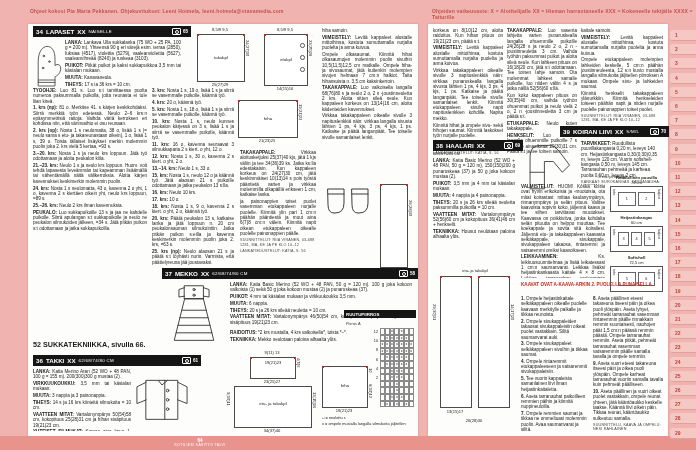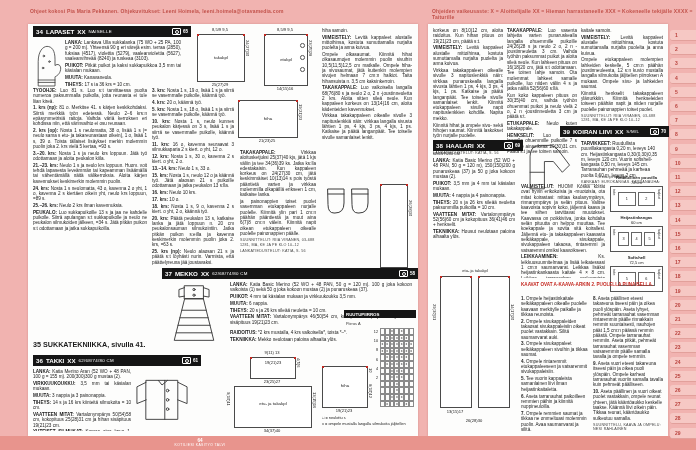--- a/index.html
+++ b/index.html
@@ -173,21 +173,21 @@
         <line class="sk" x1="28" y1="8" x2="44" y2="8"></line>
       </svg>
     </div>
     <div class="schbox" style="left:352px;top:160px;width:26px;height:82px;">
       <div class="rd" style="left:-1px;top:-1px;"></div>
         <div class="rd" style="right:-1px;top:-1px;"></div>
     </div>
     <div class="vdim" style="left:380px;top:176px;">26(28)30</div>
     <div class="dim" style="left:348px;top:245px;width:34px;">12(13)14</div>
 
-    <div class="h35" style="left:5px;top:316px;">35 SUKKATEKNIIKKA, sivulla 41.</div>
+    <div class="h35" style="left:5px;top:316px;">52 SUKKATEKNIIKKA, sivulla 66.</div>
 
     <div class="secbar" style="left:5px;top:331px;width:162px;">
       <span>36</span>
       <span>TAKKI</span>
       <span>XX</span>
       <span class="size">62/68/74/80 CM</span>
       <span class="right">
           <span class="cam"></span>
         <span class="camnum">61</span>
         </span>

